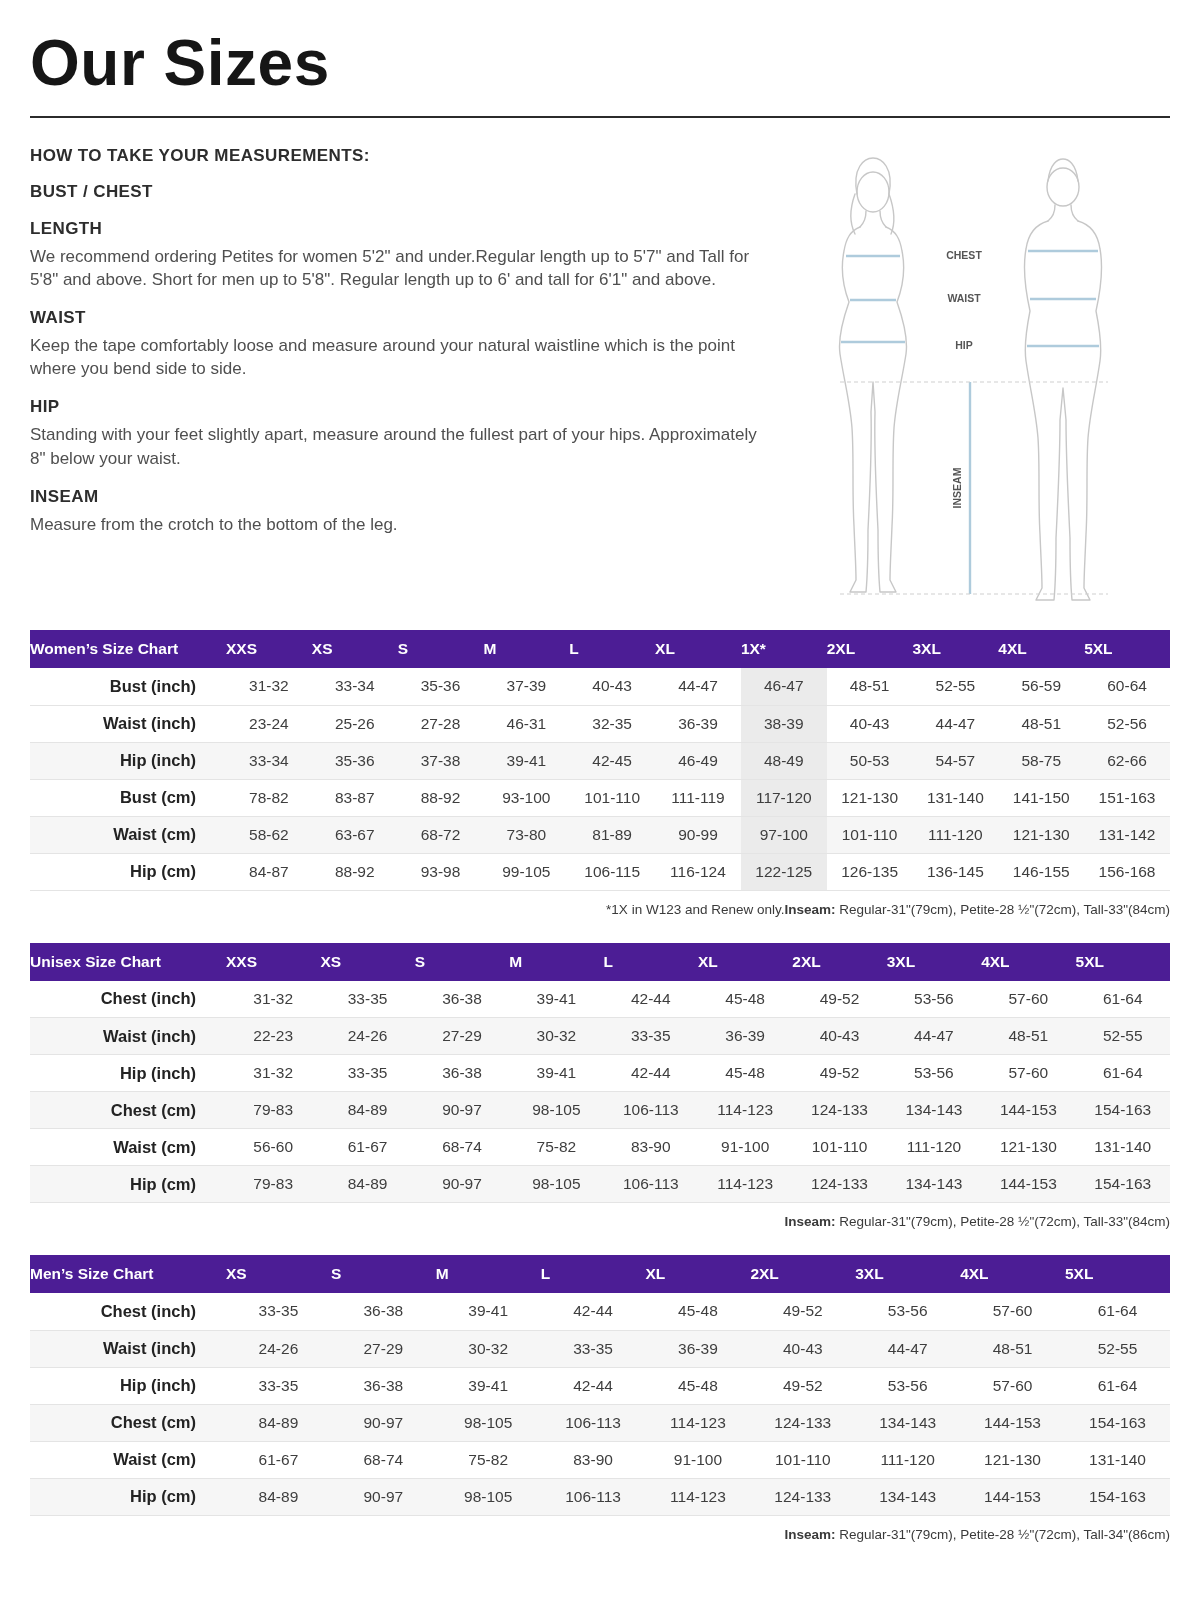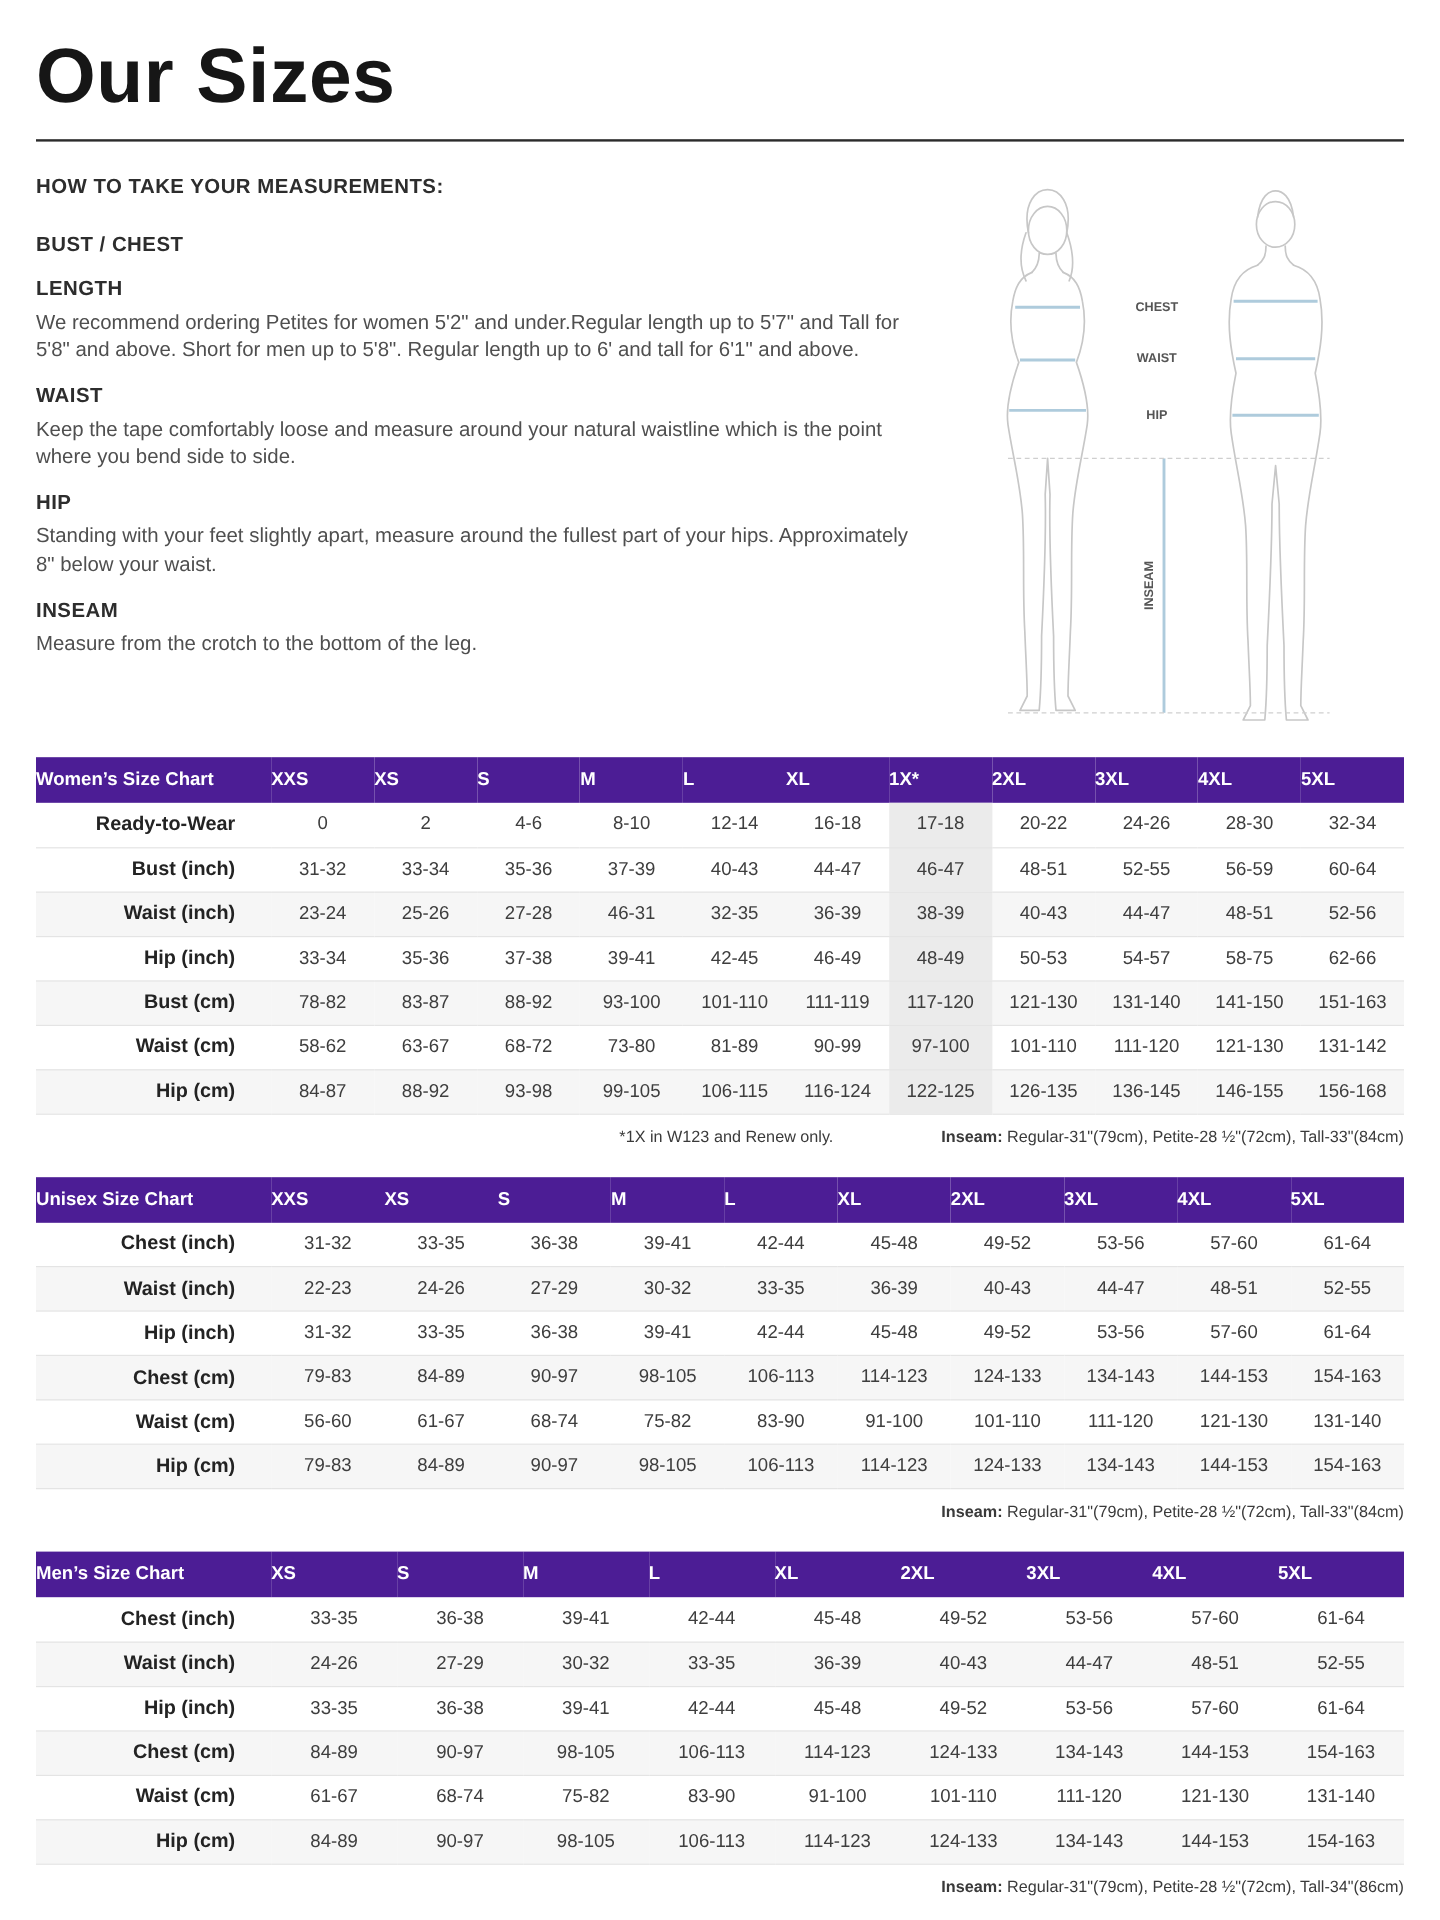--- a/index.html
+++ b/index.html
@@ -16,21 +16,21 @@
     font-weight:700;
     color:#161616;
     letter-spacing:.5px;
   }
   .title-rule { border:none; border-top:2px solid #2b2b2b; margin:16px 0 28px; }
 
   .top-section { display:flex; gap:14px; }
   .instructions { flex:1; max-width:745px; }
   .instructions h2 {
     font-size:17px; font-weight:700; color:#2d2d2d;
-    letter-spacing:.4px; margin-bottom:28px;
+    letter-spacing:.4px; margin-bottom:16px;
   }
   .measure-sec { margin-bottom:17px; }
   .measure-sec h3 {
     font-size:17px; font-weight:700; color:#2d2d2d;
     letter-spacing:.4px; margin-bottom:6px;
   }
   .measure-sec p {
     font-size:17px; line-height:1.36; color:#4f4f4f;
   }
 
@@ -51,21 +51,21 @@
   tbody td.rowlab {
     font-weight:700; color:#232323; font-size:16.5px;
     text-align:right; padding-right:30px;
   }
   .stripe-late tbody tr:nth-child(2n+3) { background:#f6f6f6; }
   .stripe-even tbody tr:nth-child(even) { background:#f6f6f6; }
   td.hl { background:#ebebeb; }
 
   .footnote {
     display:flex; justify-content:flex-end; align-items:baseline;
-    gap:90px; font-size:13.5px; color:#3a3a3a;
+    font-size:13.5px; color:#3a3a3a;
     margin:11px 0 26px;
   }
   .footnote b { font-weight:700; }
 
   svg text { font-family:"Liberation Sans", sans-serif; }
 </style>
 </head>
 <body>
 
 <div class="page">
@@ -148,34 +148,20 @@
             <th>XL</th>
             <th class="hl-h">1X*</th>
             <th>2XL</th>
             <th>3XL</th>
             <th>4XL</th>
             <th>5XL</th>
           </tr>
         </thead>
       <tbody>
           <tr>
-            <td class="rowlab">Ready-to-Wear</td>
-            <td>0</td>
-            <td>2</td>
-            <td>4-6</td>
-            <td>8-10</td>
-            <td>12-14</td>
-            <td>16-18</td>
-            <td class="hl">17-18</td>
-            <td>20-22</td>
-            <td>24-26</td>
-            <td>28-30</td>
-            <td>32-34</td>
-          </tr>
-          <tr>
             <td class="rowlab">Bust (inch)</td>
             <td>31-32</td>
             <td>33-34</td>
             <td>35-36</td>
             <td>37-39</td>
             <td>40-43</td>
             <td>44-47</td>
             <td class="hl">46-47</td>
             <td>48-51</td>
             <td>52-55</td>

